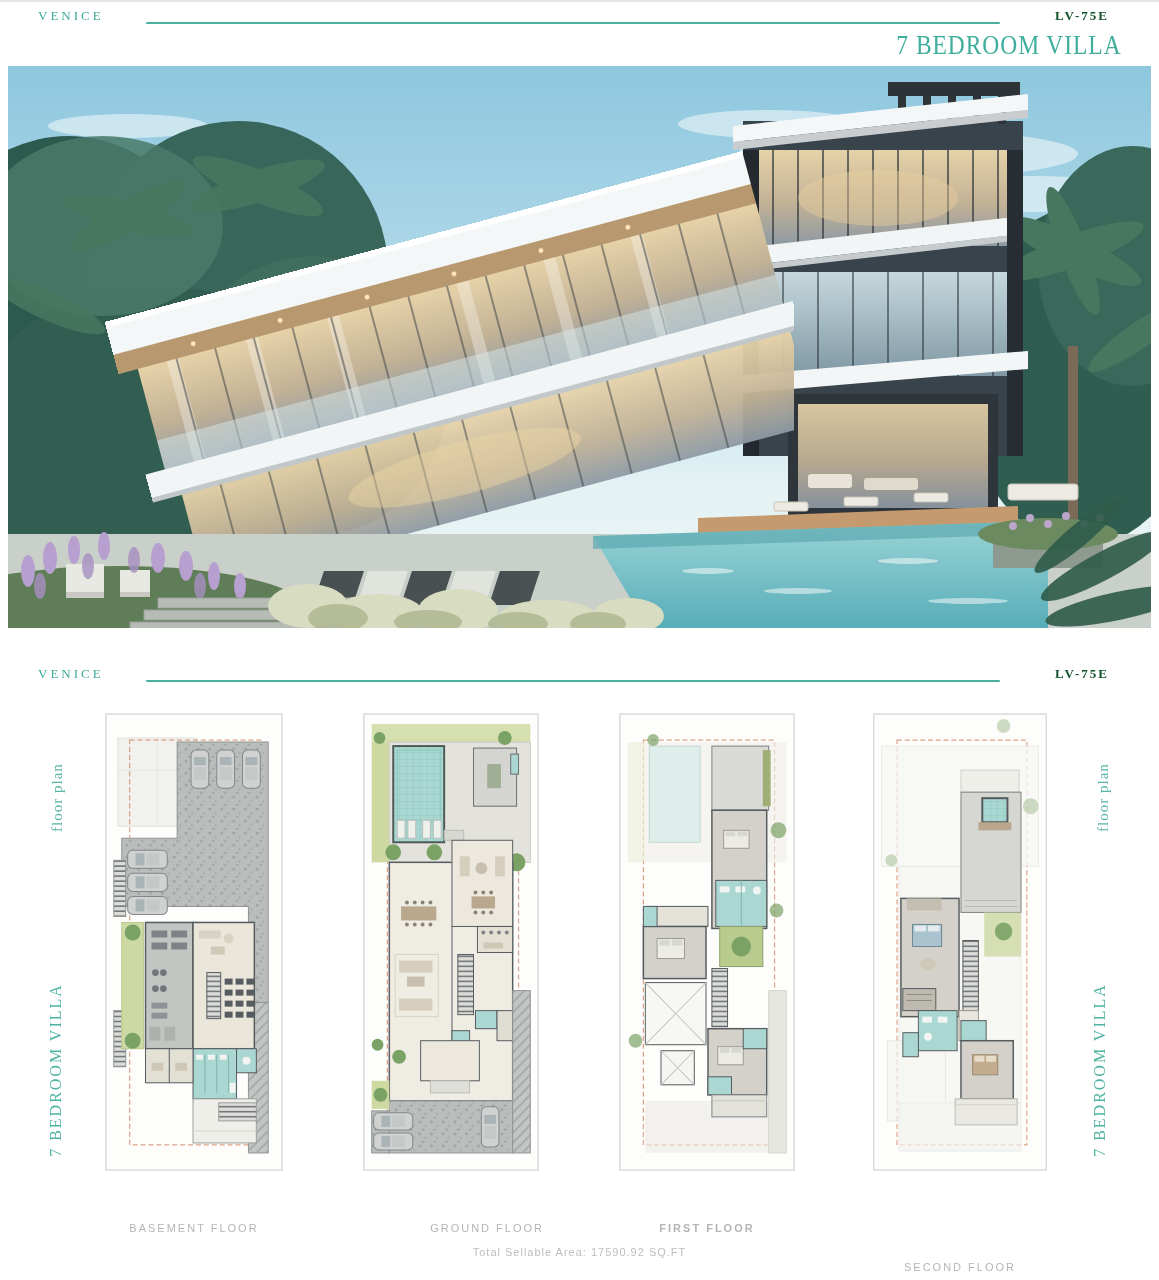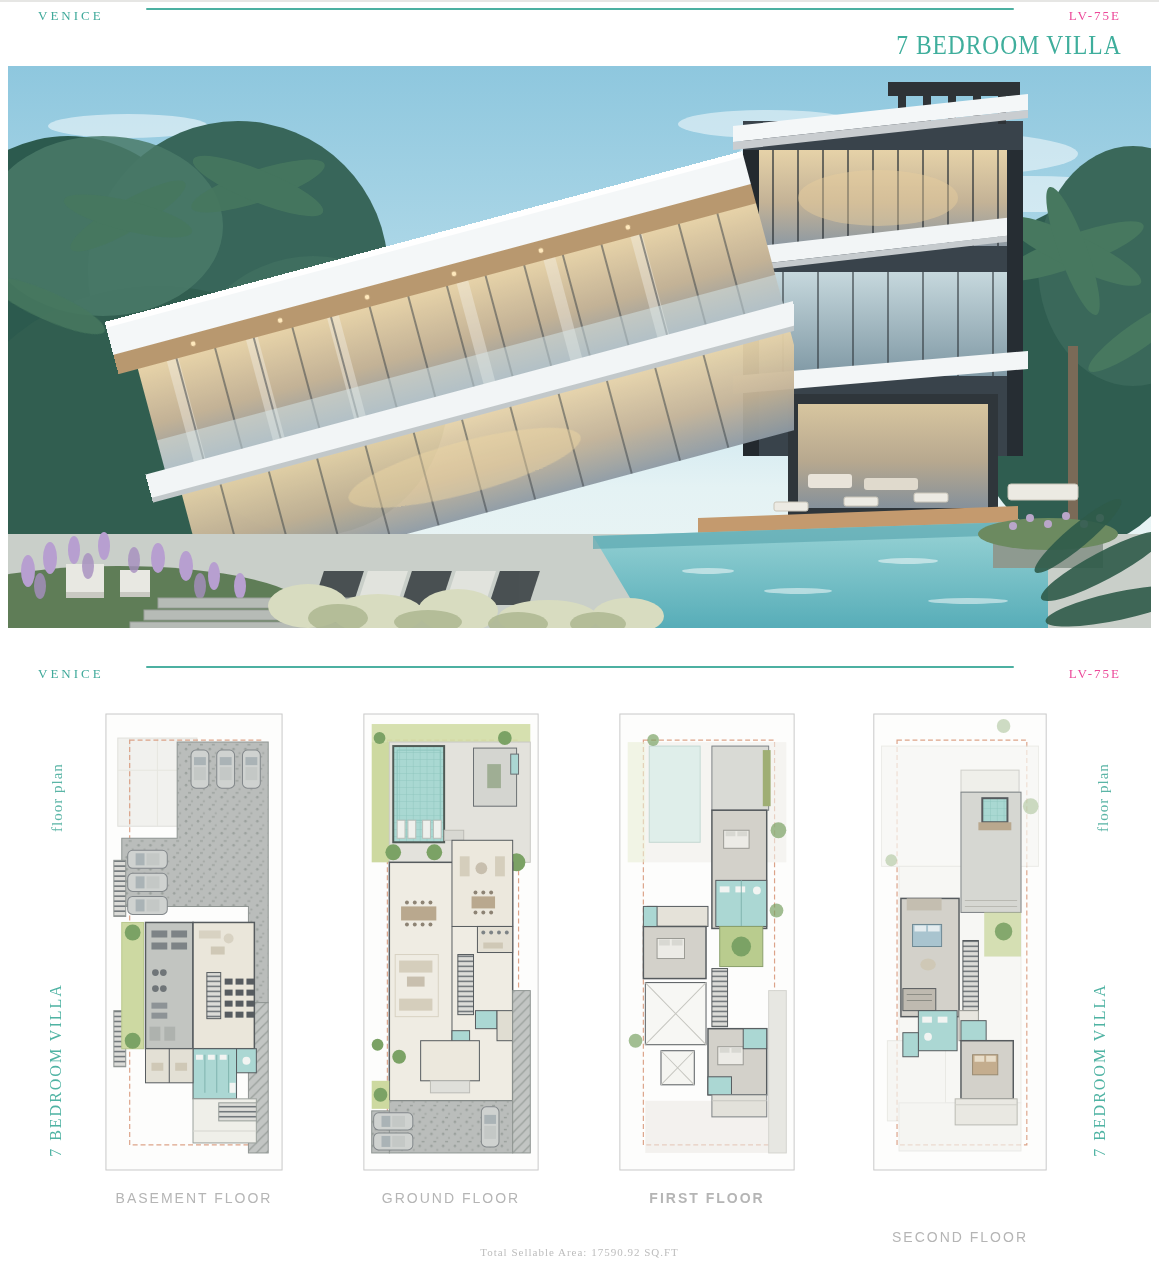--- a/index.html
+++ b/index.html
@@ -1,51 +1,51 @@
 <!DOCTYPE html>
 <html><head>
 <meta charset="utf-8">
 <style>
   html,body{margin:0;padding:0;background:#fff;}
   .page{position:relative;width:1159px;height:1280px;background:#ffffff;overflow:hidden;
         font-family:"Liberation Serif", serif;border-top:2px solid #e6e6e4;}
   
-  .hdr{position:absolute;left:38px;right:38px;display:flex;align-items:flex-start;}
+  .hdr{position:absolute;left:38px;right:50px;display:flex;align-items:flex-end;}
   .hdr1{top:6px;}
   .hdr2{top:664px;}
   .brand{color:#3fa99a;font-size:13px;letter-spacing:3px;font-weight:500;}
   .rule{flex:1;height:2px;background:#4cb0a1;margin:0 42px;border-radius:1px;}
-  .model{color:#ec4899;font-size:13px;letter-spacing:2px;font-weight:400;margin-left:13px;}
+  .model{color:#14532d;font-size:13px;letter-spacing:2px;font-weight:700;margin-left:13px;}
   .page-title{position:absolute;top:28px;right:37px;color:#3fae9c;font-size:25px;
               letter-spacing:1px;transform:scale(.94,1.08);transform-origin:right top;font-weight:500;}
   
   .hero{position:absolute;left:8px;top:64px;width:1143px;height:562px;overflow:hidden;background:#bcd9e4;}
   
   .vlabel{position:absolute;white-space:nowrap;text-align:center;transform:rotate(-90deg);}
   .vscript{color:#5bb5a6;font-size:15px;letter-spacing:1px;}
   .vtitle{color:#4fb3a3;font-size:16px;letter-spacing:2px;}
   .vl-script-l{left:-13px;top:787px;width:140px;}
   .vl-title-l{left:-44px;top:1059px;width:200px;}
   .vl-script-r{left:1033px;top:787px;width:140px;}
   .vl-title-r{left:1000px;top:1059px;width:200px;}
   
   .plan{position:absolute;top:708px;height:466px;}
   .plan svg{display:block;width:100%;height:100%;}
   .p1{left:100px;width:188px;}
   .p2{left:358px;width:186px;}
   .p3{left:614px;width:186px;}
   .p4{left:868px;width:184px;}
-  .caption{position:absolute;top:1188px;text-align:center;color:#b5b5b5;font-size:14px;
+  .caption{position:absolute;top:1220px;text-align:center;color:#b5b5b5;font-size:11px;
            letter-spacing:2px;font-family:"Liberation Sans", sans-serif;}
   .c1{left:100px;width:188px;}
-  .c2{left:358px;width:186px;}
+  .c2{left:358px;width:186px;text-align:right;}
   .c3{left:614px;width:186px;font-weight:bold;}
   .c4{left:868px;width:184px;margin-top:39px;}
   .footer{position:absolute;left:0;right:0;top:1244px;text-align:center;color:#bdbdbd;
-          font-size:11px;letter-spacing:1px;font-family:Liberation Serif, serif;}
+          font-size:11px;letter-spacing:1px;font-family:Liberation Sans, sans-serif;}
 </style>
 </head>
 <body>
 
 <div class="page">
 
   <svg width="0" height="0" style="position:absolute" aria-hidden="true">
     <defs>
       <pattern id="cobble" width="12" height="12" patternUnits="userSpaceOnUse">
         <rect width="12" height="12" fill="#babdbb"></rect>

